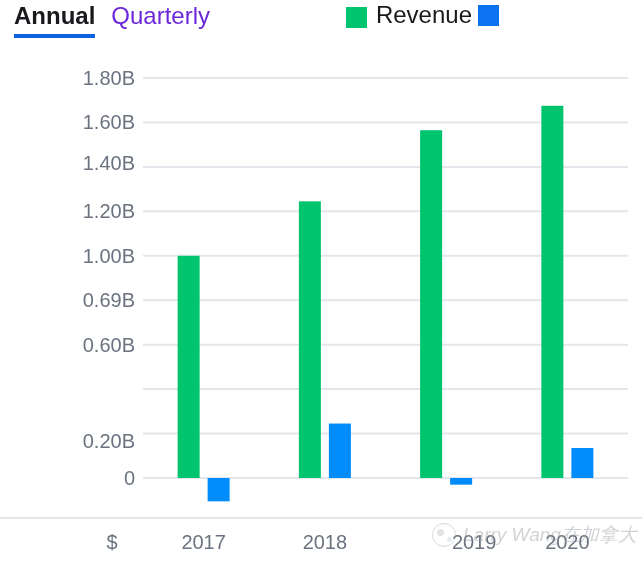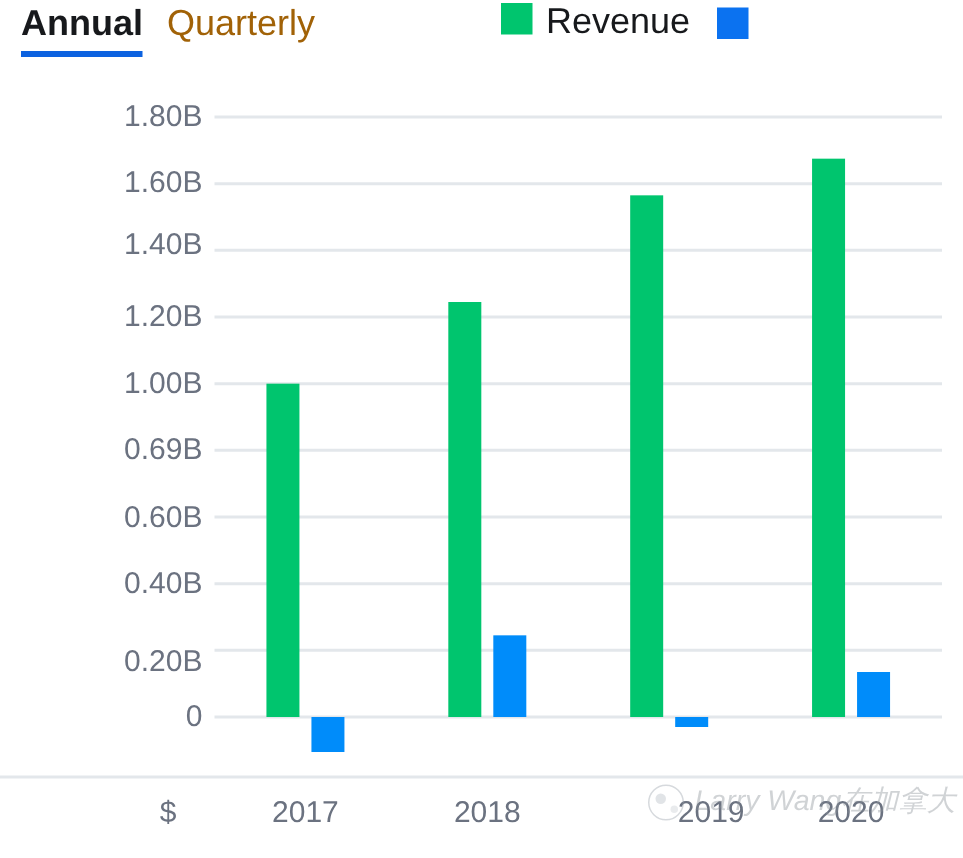--- a/index.html
+++ b/index.html
@@ -27,43 +27,43 @@
   .tabs {
     position: absolute;
     left: 14px;
     top: 2px;
     display: flex;
     align-items: flex-start;
   }
   .tab {
     font-size: 24px;
     line-height: 28px;
-    color: #a16207;
+    color: #6d28d9;
     cursor: pointer;
     padding: 0 0 4px 0;
     white-space: nowrap;
   }
   .tab + .tab { margin-left: 16px; }
   .tab.active {
     color: #17191c;
     font-weight: bold;
     border-bottom: 4px solid #0c62e0;
   }
 
   .legend {
     position: absolute;
     right: 8px;
     top: 2px;
     display: flex;
     align-items: center;
   }
   .legend-item {
     display: flex;
-    align-items: flex-start;
-    margin-left: 18px;
+    align-items: flex-end;
+    margin-left: 6px;
   }
   .legend-swatch {
     width: 21px;
     height: 21px;
     display: inline-block;
     margin-right: 9px;
   }
   .legend-label {
     font-size: 24px;
     line-height: 26px;
@@ -221,21 +221,20 @@
   </svg>
 
   <div class="ylabels" id="ylabels">
       <div class="ylabel" style="top: 32px;">1.80B</div>
       <div class="ylabel" style="top: 76.4444px;">1.60B</div>
       <div class="ylabel" style="top: 117px;">1.40B</div>
       <div class="ylabel" style="top: 165.333px; margin-left: 32px;">1.20B</div>
       <div class="ylabel" style="top: 209.778px;">1.00B</div>
       <div class="ylabel" style="top: 254.222px;">0.69B</div>
       <div class="ylabel" style="top: 298.667px;">0.60B</div>
-      <div class="ylabel" style="top: 343.111px;">0.40B</div>
       <div class="ylabel" style="top: 395px;">0.20B</div>
       <div class="ylabel" style="top: 432px;">0</div>
     </div>
   <div class="xlabels" id="xlabels">
       <div class="xlabel" style="left: 112px;">$</div>
       <div class="xlabel" style="left: 203.625px;">2017</div>
       <div class="xlabel" style="left: 324.875px;">2018</div>
       <div class="xlabel" style="left: 446.125px; margin-left: 28px;">2019</div>
       <div class="xlabel" style="left: 567.375px;">2020</div>
     </div>

